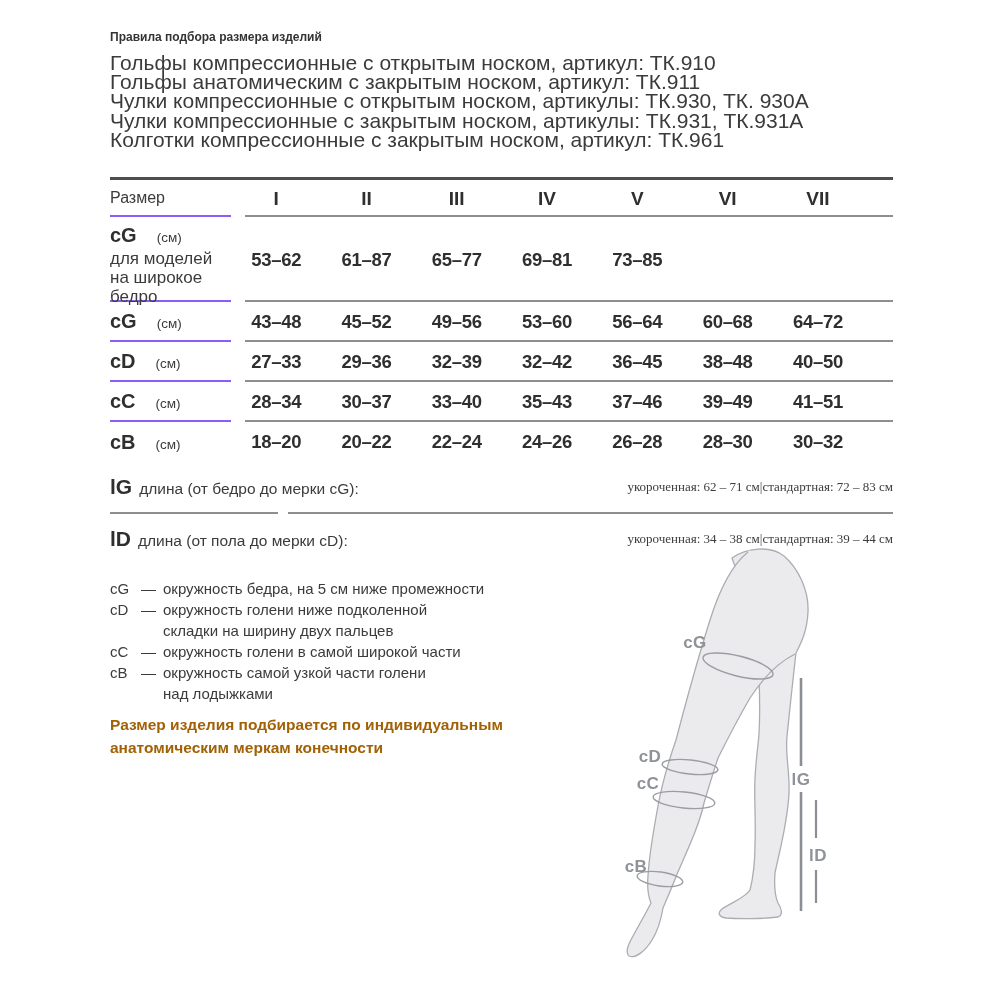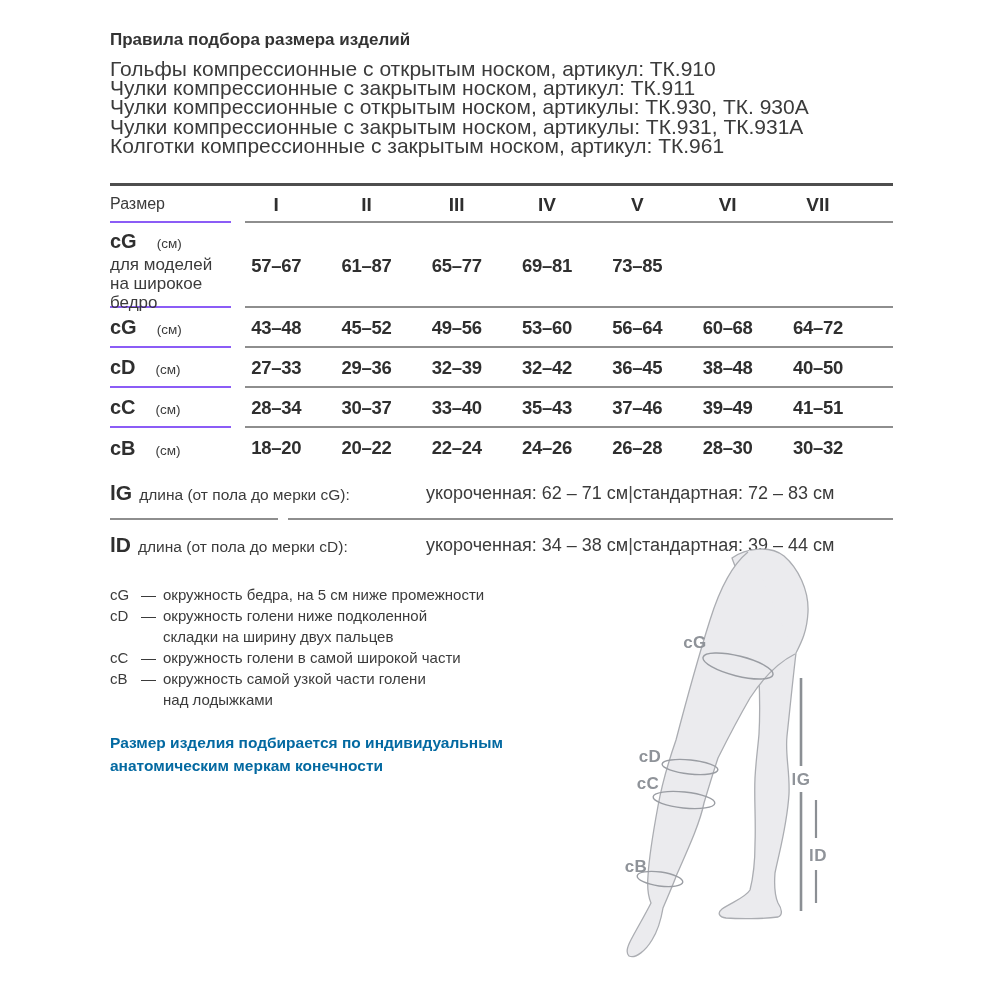--- a/index.html
+++ b/index.html
@@ -1,19 +1,19 @@
 <!DOCTYPE html>
 <html><head>
 <meta charset="utf-8">
 <style>
   html,body{margin:0;padding:0;background:#fff;}
   body{width:1000px;height:1000px;font-family:"Liberation Sans",sans-serif;color:#3b3b3b;overflow:hidden;}
   .page{position:relative;width:1000px;height:1000px;box-sizing:border-box;padding:30px 107px 0 110px;}
 
-  .title{font-size:17px;font-weight:bold;color:#333;margin:0 0 9px 0;}
+  .title{font-size:12px;font-weight:bold;color:#333;margin:0 0 9px 0;}
   .products{font-size:21px;line-height:19.2px;margin-bottom:28px;}
 
   
   .table{border-top:3px solid #4e4e4e;}
   .trow{display:flex;position:relative;}
   .trow.thead{height:37px;}
   .trow.r0{height:85px;}
   .trow.r{height:40px;}
   .tlabel{width:121px;height:100%;box-sizing:border-box;display:flex;flex-direction:column;justify-content:center;}
   .r0 .tlabel{justify-content:flex-start;padding-top:7px;}
@@ -26,52 +26,52 @@
   .rline{display:flex;align-items:baseline;}
   .rk{font-weight:bold;font-size:20px;color:#2f2f2f;}
   .ru{font-size:13.5px;margin-left:20px;}
   .rnote{font-size:17px;line-height:19px;white-space:pre-line;margin-top:2px;}
 
   
   .lrow{display:flex;align-items:center;height:50px;}
   .llabel{width:293px;display:flex;align-items:baseline;}
   .lkey{font-weight:bold;font-size:21px;color:#2f2f2f;margin-right:7px;}
   .llab{font-size:15.5px;}
-  .lvals{flex:1;display:flex;align-items:center;justify-content:flex-start;padding-left:23px;font-size:18px;}
+  .lvals{flex:1;display:flex;align-items:center;justify-content:flex-end;padding-left:23px;font-size:13px;font-family:Liberation Serif, serif;}
   .vbar{color:#4a4a4a;}
   .ldivider{display:flex;height:2px;}
   .ld1{width:168px;background:#8e8e8e;margin-right:10px;}
   .ld2{flex:1;background:#8e8e8e;}
 
   
   .legend{margin-top:14px;font-size:15px;line-height:21px;}
   .legend-item{display:grid;grid-template-columns:31px 22px 440px;}
   .lg-text{white-space:pre-line;}
 
-  .note{margin-top:21px;font-size:15.5px;font-weight:bold;color:#0369a1;line-height:23px;white-space:pre-line;}
+  .note{margin-top:9px;font-size:15.5px;font-weight:bold;color:#a16207;line-height:23px;white-space:pre-line;}
 
   
   .figure{position:absolute;left:598px;top:548px;}
   .leg-fill{fill:#ebebee;stroke:#abadb2;stroke-width:1.3;}
   .leg-fill-front{fill:#ebebee;stroke:none;}
   .leg-stroke{fill:none;stroke:#abadb2;stroke-width:1.3;}
   .meas-ellipse{fill:none;stroke:#9a9da3;stroke-width:1.4;}
   .meas-line{stroke:#8b8f94;}
   .fig-label{font-family:"Liberation Sans",sans-serif;font-weight:bold;font-size:17px;fill:#8f9399;letter-spacing:0.5px;}
 </style>
 </head>
 <body>
 
 <div class="page">
 
   <h1 class="title">Правила подбора размера изделий</h1>
 
   <div class="products">
     <div>Гольфы компрессионные с открытым носком, артикул: ТК.910</div>
-    <div>Чулки компрессионные с закрытым носком, артикул: ТК.911</div>
+    <div>Гольфы анатомическим с закрытым носком, артикул: ТК.911</div>
     <div>Чулки компрессионные с открытым носком, артикулы: ТК.930, ТК. 930А</div>
     <div>Чулки компрессионные с закрытым носком, артикулы: ТК.931, ТК.931А</div>
     <div>Колготки компрессионные с закрытым носком, артикул: ТК.961</div>
   </div>
 
   <div class="table">
 
     <div class="trow thead rb">
       <div class="tlabel hdr-label">Размер</div>
       <div class="tdata">
@@ -89,21 +89,21 @@
       <div class="tlabel">
         <div class="rline">
           <span class="rk">cG</span>
           <span class="ru">(см)</span>
         </div>
         <div class="rnote">для моделей
 на широкое
 бедро</div>
       </div>
       <div class="tdata">
-        <div class="vc">57–67</div>
+        <div class="vc">53–62</div>
         <div class="vc">61–87</div>
         <div class="vc">65–77</div>
         <div class="vc">69–81</div>
         <div class="vc">73–85</div>
       </div>
     </div>
 
     <div class="trow r rb">
       <div class="tlabel">
         <div class="rline">
@@ -173,21 +173,21 @@
         <div class="vc">26–28</div>
         <div class="vc">28–30</div>
         <div class="vc">30–32</div>
       </div>
     </div>
   </div>
 
   <div class="lrow">
     <div class="llabel">
       <span class="lkey">lG</span>
-      <span class="llab">длина (от пола до мерки cG):</span>
+      <span class="llab">длина (от бедро до мерки cG):</span>
     </div>
     <div class="lvals">
       <span>укороченная: 62 – 71 см</span>
       <span class="vbar">|</span>
       <span>стандартная: 72 – 83 см</span>
     </div>
   </div>
 
   <div class="ldivider">
     <span class="ld1"></span>

